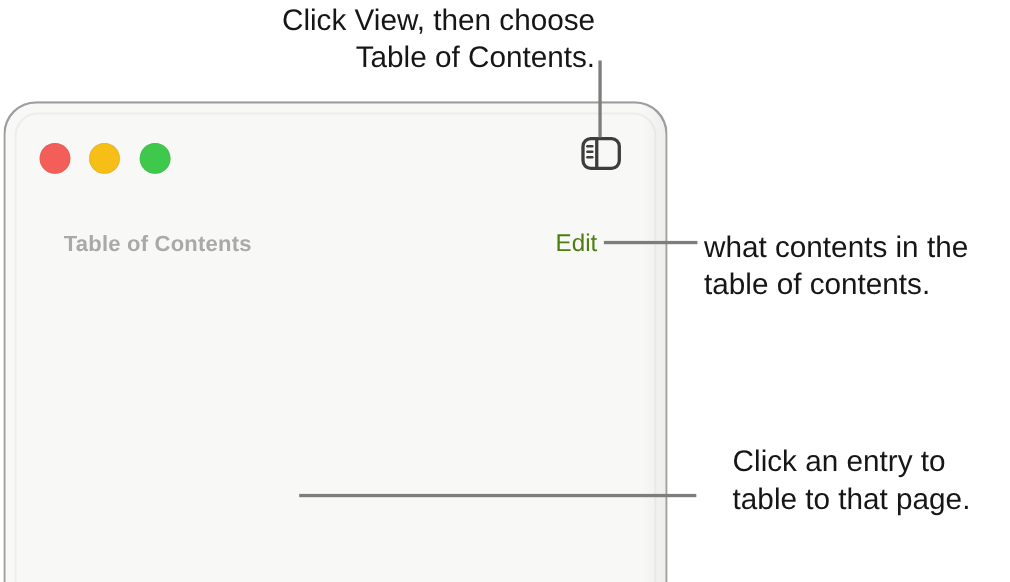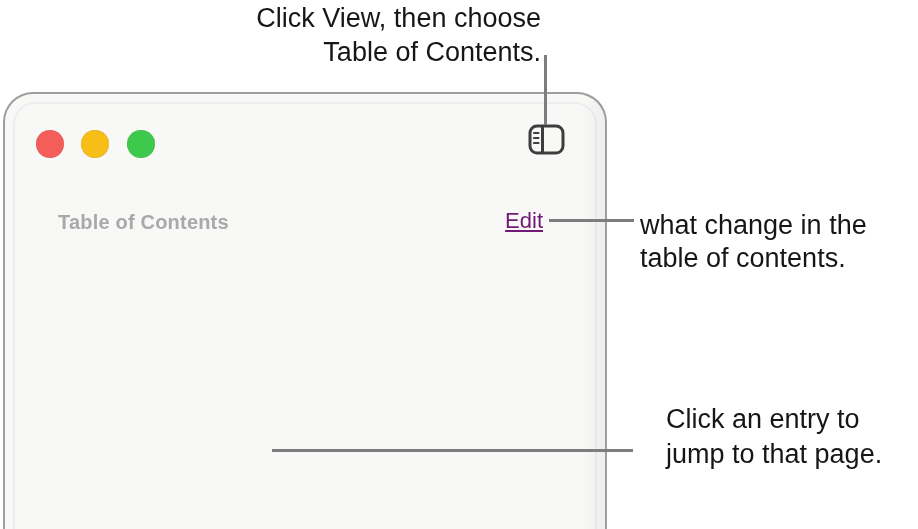--- a/index.html
+++ b/index.html
@@ -64,21 +64,21 @@
 
   
   .toc-header {
     position:absolute; left:53px; top:117px;
     font-size:20px; font-weight:bold; color:#a9a9a9; letter-spacing:0.2px;
   }
   .edit-btn {
     position:absolute; right:62px; top:114px;
     background:none; border:none; padding:0; cursor:pointer;
     font-family:"Liberation Sans", sans-serif;
-    font-size:22px; color:#701a75;text-decoration:underline;
+    font-size:22px; color:#4d7c0f;
   }
   .toc-list {
     position:absolute; left:61px; top:186px; margin:0; padding:0; list-style:none;
   }
   .toc-list li {
     height:51px; line-height:30px; font-size:23px; color:#3a3a3c;
     white-space:nowrap; cursor:pointer;
   }
 </style>
 </head>
@@ -113,23 +113,23 @@
       </span>
     </button>
 
     <div class="toc-header">Table of Contents</div>
     <button class="edit-btn">Edit</button>
 
   </div>
 
   <div class="connector conn-edit"></div>
   <div class="callout callout-edit">
-    <div>what change in the</div>
+    <div>what contents in the</div>
     <div>table of contents.</div>
   </div>
 
   <div class="connector conn-entry"></div>
   <div class="callout callout-entry">
     <div>Click an entry to</div>
-    <div>jump to that page.</div>
+    <div>table to that page.</div>
   </div>
 
 </div>
 
 </body></html>

